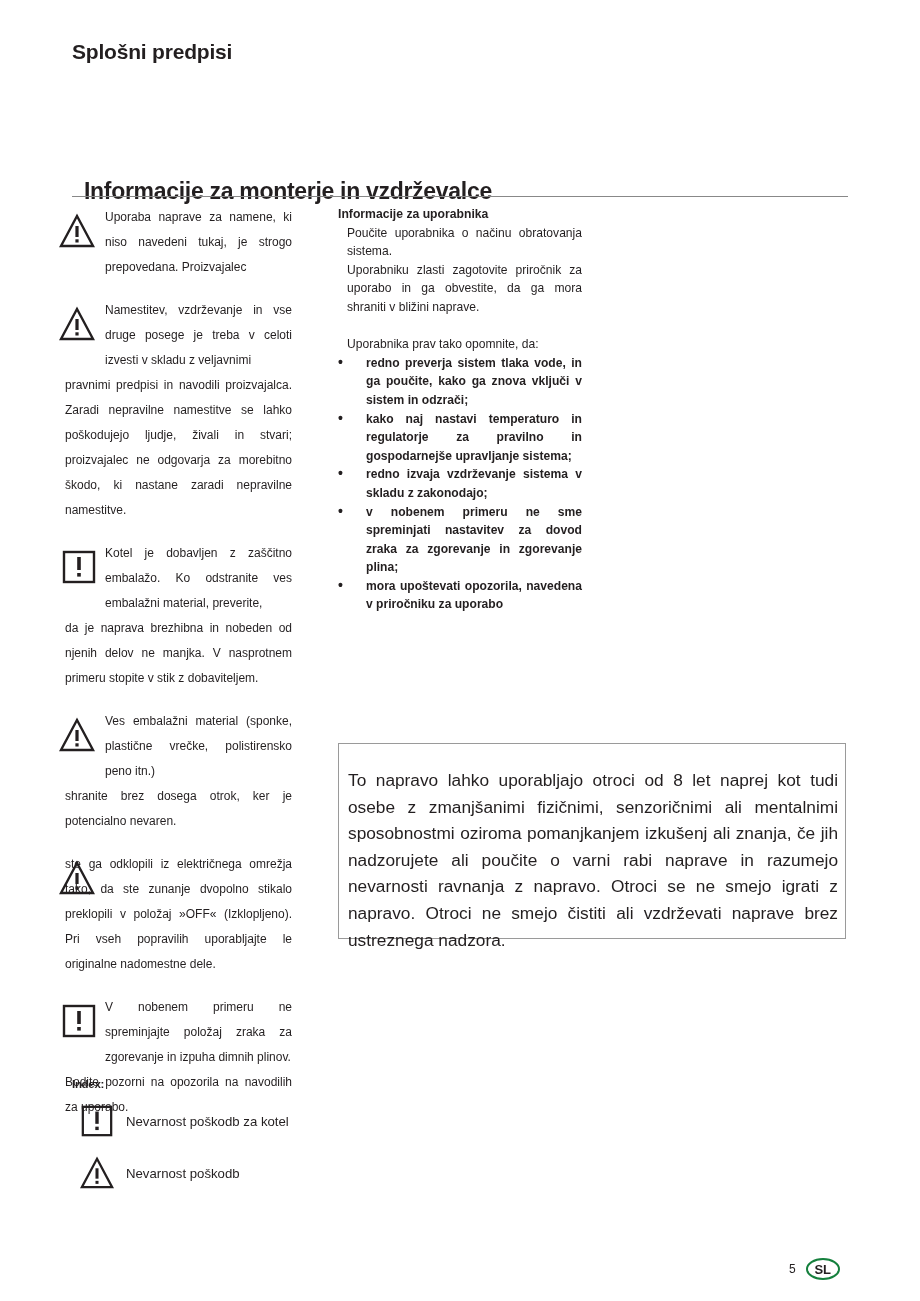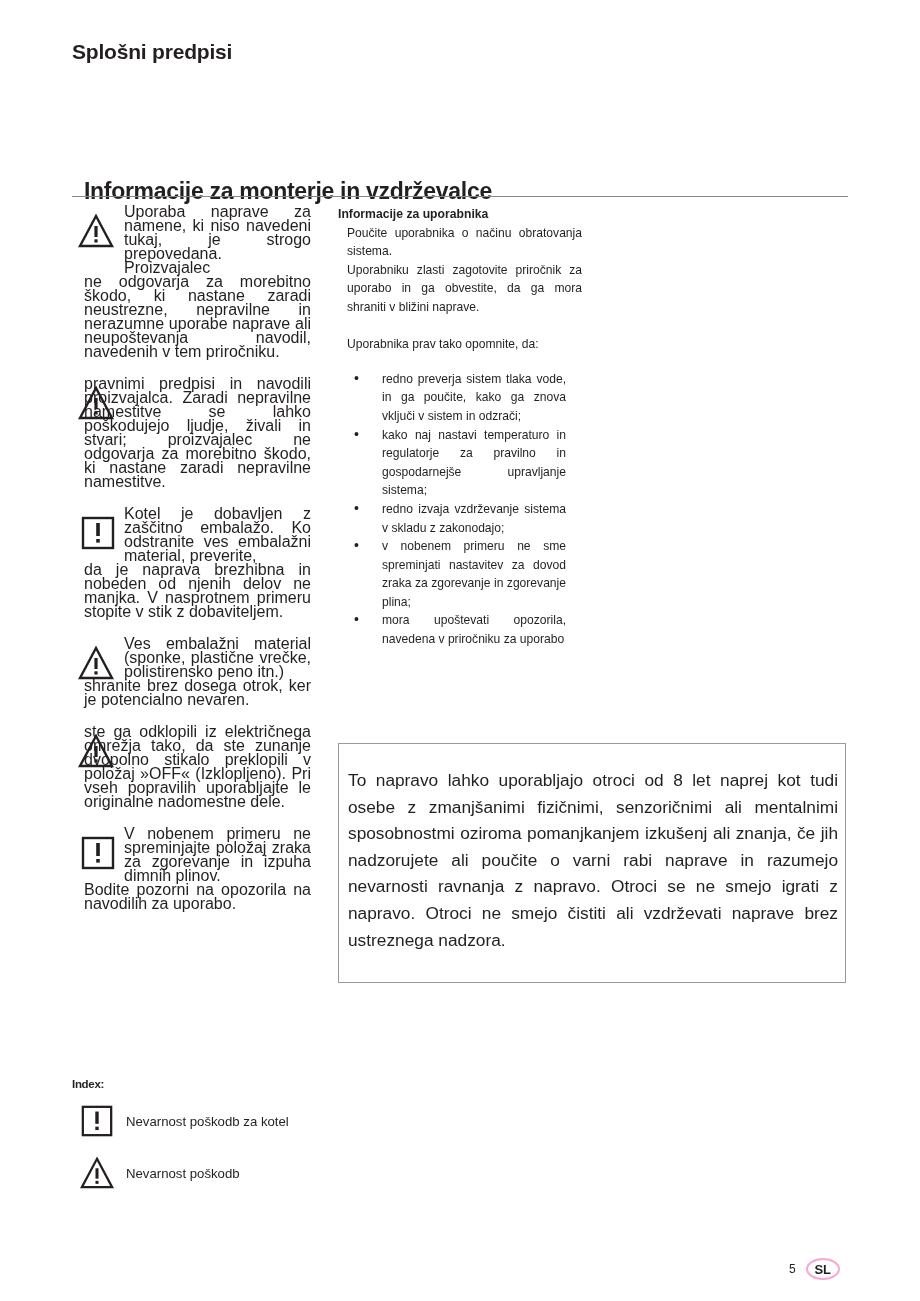--- a/index.html
+++ b/index.html
@@ -1,70 +1,70 @@
 <!DOCTYPE html>
 <html><head>
 <meta charset="utf-8">
 <style>
   html, body { margin:0; padding:0; background:#fff; }
   body { width:920px; height:1301px; position:relative; overflow:hidden;
          font-family:"Liberation Sans", sans-serif; color:#231f20; }
   .page-title { position:absolute; left:72px; top:40px; font-size:21px; font-weight:bold; margin:0; letter-spacing:-0.2px; }
   .section-title { position:absolute; left:72px; top:166px; font-size:23px; font-weight:bold; margin:12px; letter-spacing:-0.3px; }
   .rule { position:absolute; left:72px; top:196px; width:776px; height:1px; background:#888; }
-  .left-col { position:absolute; left:84px; top:205px; width:227px; font-size:16px; line-height:14px; }
+  .left-col { position:absolute; left:65px; top:205px; width:227px; font-size:12px; line-height:25px; }
   .notice { position:relative; margin-bottom:18px; }
   .notice .icon { position:absolute; left:-6px; top:8px; width:36px; height:36px; }
   .notice .icon.sq { left:-4px; }
   .notice .head { padding-left:40px; text-align:justify; text-align-last:left; }
   .notice .body { text-align:justify; text-align-last:left; }
   .notice p { margin:0; }
   .index-label { position:absolute; left:72px; top:1078px; font-size:11.5px; font-weight:bold; letter-spacing:-0.3px; }
   .index-item { position:absolute; left:80px; display:flex; align-items:center; }
   .index-item .icon { width:34px; height:34px; }
   .index-item .lbl { margin-left:12px; font-size:13.2px; }
   .right-col { position:absolute; left:338px; top:205px; width:244px; font-size:12.1px; line-height:18.6px; }
   .right-col .sub { font-weight:bold; font-size:12.2px; margin:0; }
   .right-col .indent { padding-left:9px; text-align:justify; text-align-last:left; }
   .right-col p { margin:0; }
   .right-col .gap { height:18.6px; }
-  ul.bullets { list-style:none; margin:16px; padding:0; }
+  ul.bullets { list-style:none; margin:0; padding:0;font-weight:bold; }
   ul.bullets li { position:relative; padding-left:28px; text-align:justify; text-align-last:left; }
   ul.bullets li::before { content:"•"; position:absolute; left:0; top:-1px; font-size:14px; }
-  .child-box { position:absolute; left:338px; top:743px; width:508px; height:240px; border:1px solid #9a9a9a; box-sizing:border-box; }
+  .child-box { position:absolute; left:338px; top:743px; width:508px; height:196px; border:1px solid #9a9a9a; box-sizing:border-box; }
   .child-box p { margin:0; position:absolute; left:9px; top:23px; width:490px; font-size:17.3px; line-height:26.6px; text-align:justify; text-align-last:left; }
   .footer { position:absolute; left:789px; top:1258px; display:flex; align-items:center; }
   .footer .pg { font-size:12px; margin-right:10px; }
-  .footer .badge { width:34px; height:22px; border:2px solid #f9a8d4; border-radius:50%; box-sizing:border-box; display:flex; align-items:center; justify-content:center; font-weight:bold; font-size:13px; }
+  .footer .badge { width:34px; height:22px; border:2px solid #15803d; border-radius:50%; box-sizing:border-box; display:flex; align-items:center; justify-content:center; font-weight:bold; font-size:13px; }
 </style>
 </head>
 <body>
 
 <h1 class="page-title">Splošni predpisi</h1>
 <h2 class="section-title">Informacije za monterje in vzdrževalce</h2>
 <div class="rule"></div>
 
 <div class="left-col">
 
   <div class="notice">
     <svg class="icon" viewBox="0 0 36 36">
         <path d="M18 3 L34 33 L2 33 Z" fill="none" stroke="#231f20" stroke-width="2.4" stroke-linejoin="miter"></path>
         <rect x="16.4" y="13" width="3.2" height="11" fill="#231f20"></rect>
         <rect x="16.4" y="26.3" width="3.2" height="3.2" fill="#231f20"></rect>
       </svg>
     <p class="head">Uporaba naprave za namene, ki niso navedeni tukaj, je strogo prepovedana. Proizvajalec</p>
-    <p class="body">ne odgovarja za morebitno škodo, ki nastane zaradi neustrezne, nepravilne in nerazumne uporabe naprave ali neupoštevanja navodil, navedenih v tem priročniku.</p>
   </div>
 
   <div class="notice">
     <svg class="icon" viewBox="0 0 36 36">
         <path d="M18 3 L34 33 L2 33 Z" fill="none" stroke="#231f20" stroke-width="2.4"></path>
         <rect x="16.4" y="13" width="3.2" height="11" fill="#231f20"></rect>
         <rect x="16.4" y="26.3" width="3.2" height="3.2" fill="#231f20"></rect>
       </svg>
+    <p class="head">Namestitev, vzdrževanje in vse druge posege je treba v celoti izvesti v skladu z veljavnimi</p>
     <p class="body">pravnimi predpisi in navodili proizvajalca. Zaradi nepravilne namestitve se lahko poškodujejo ljudje, živali in stvari; proizvajalec ne odgovarja za morebitno škodo, ki nastane zaradi nepravilne namestitve.</p>
   </div>
 
   <div class="notice">
     <svg class="icon sq" viewBox="0 0 36 36">
         <rect x="3" y="3" width="30" height="30" fill="none" stroke="#231f20" stroke-width="2.4"></rect>
         <rect x="16.2" y="8" width="3.6" height="13" fill="#231f20"></rect>
         <rect x="16.2" y="24" width="3.6" height="3.6" fill="#231f20"></rect>
       </svg>
     <p class="head">Kotel je dobavljen z zaščitno embalažo. Ko odstranite ves embalažni material, preverite,</p>

